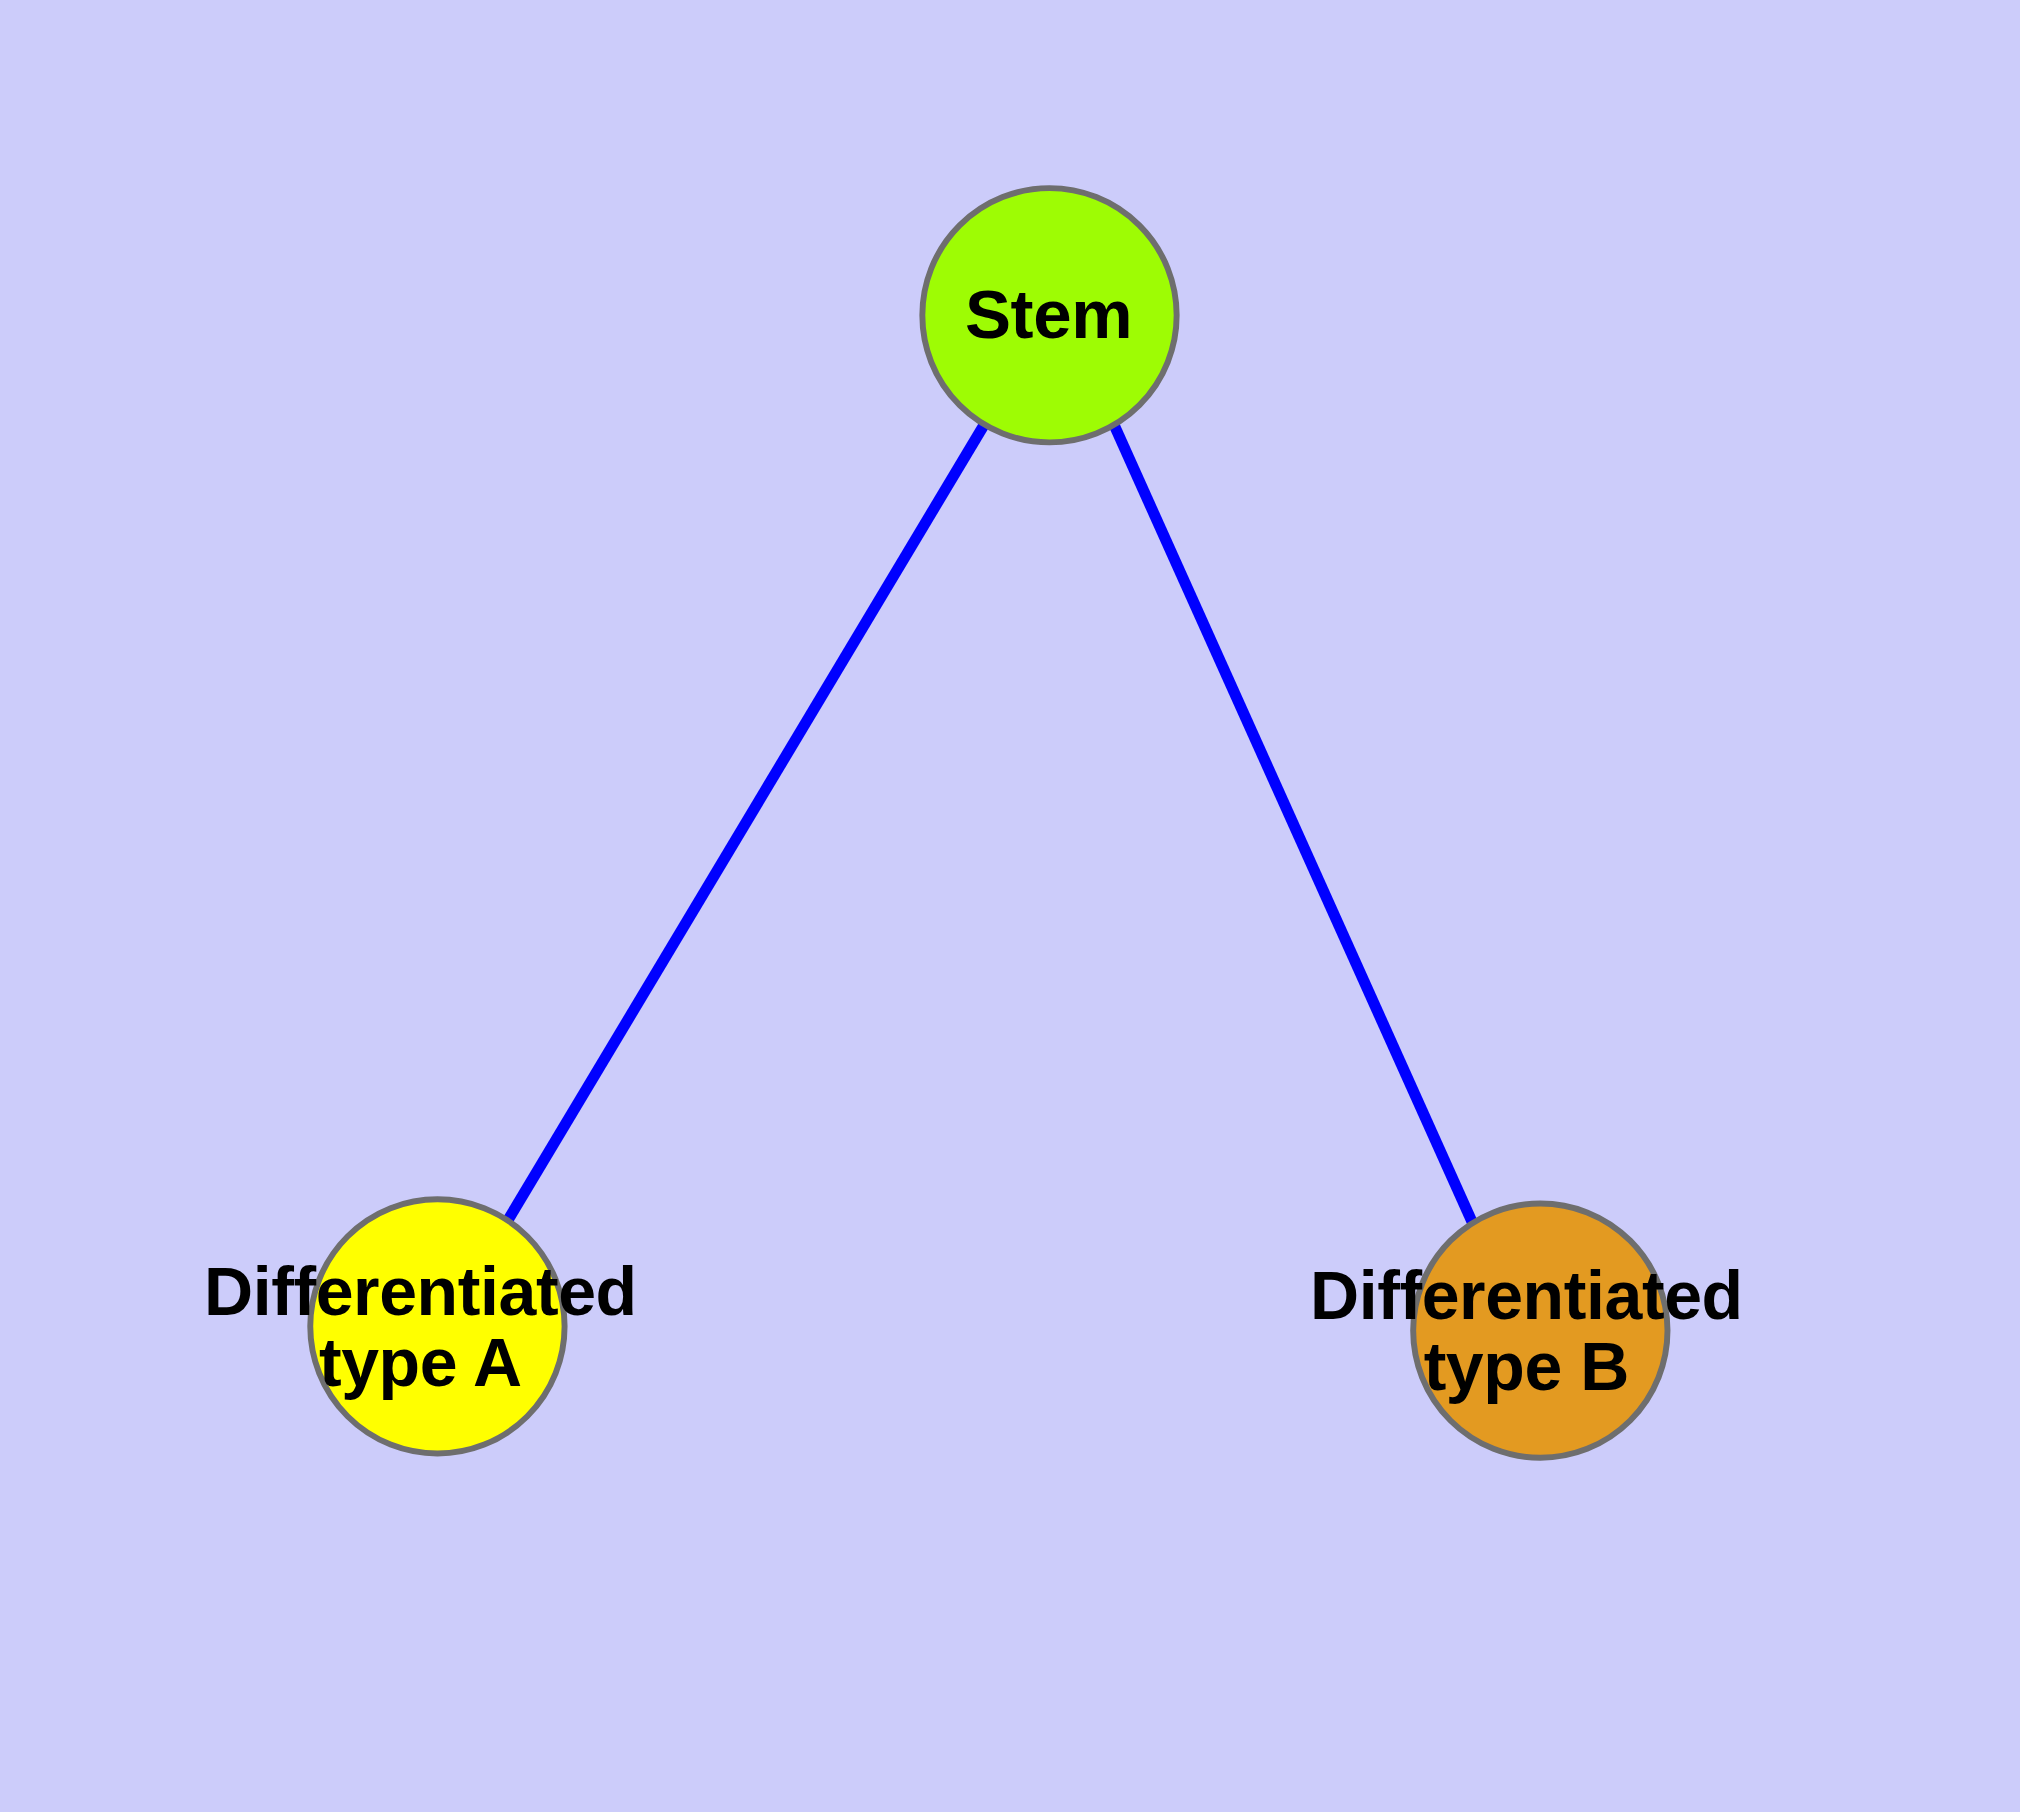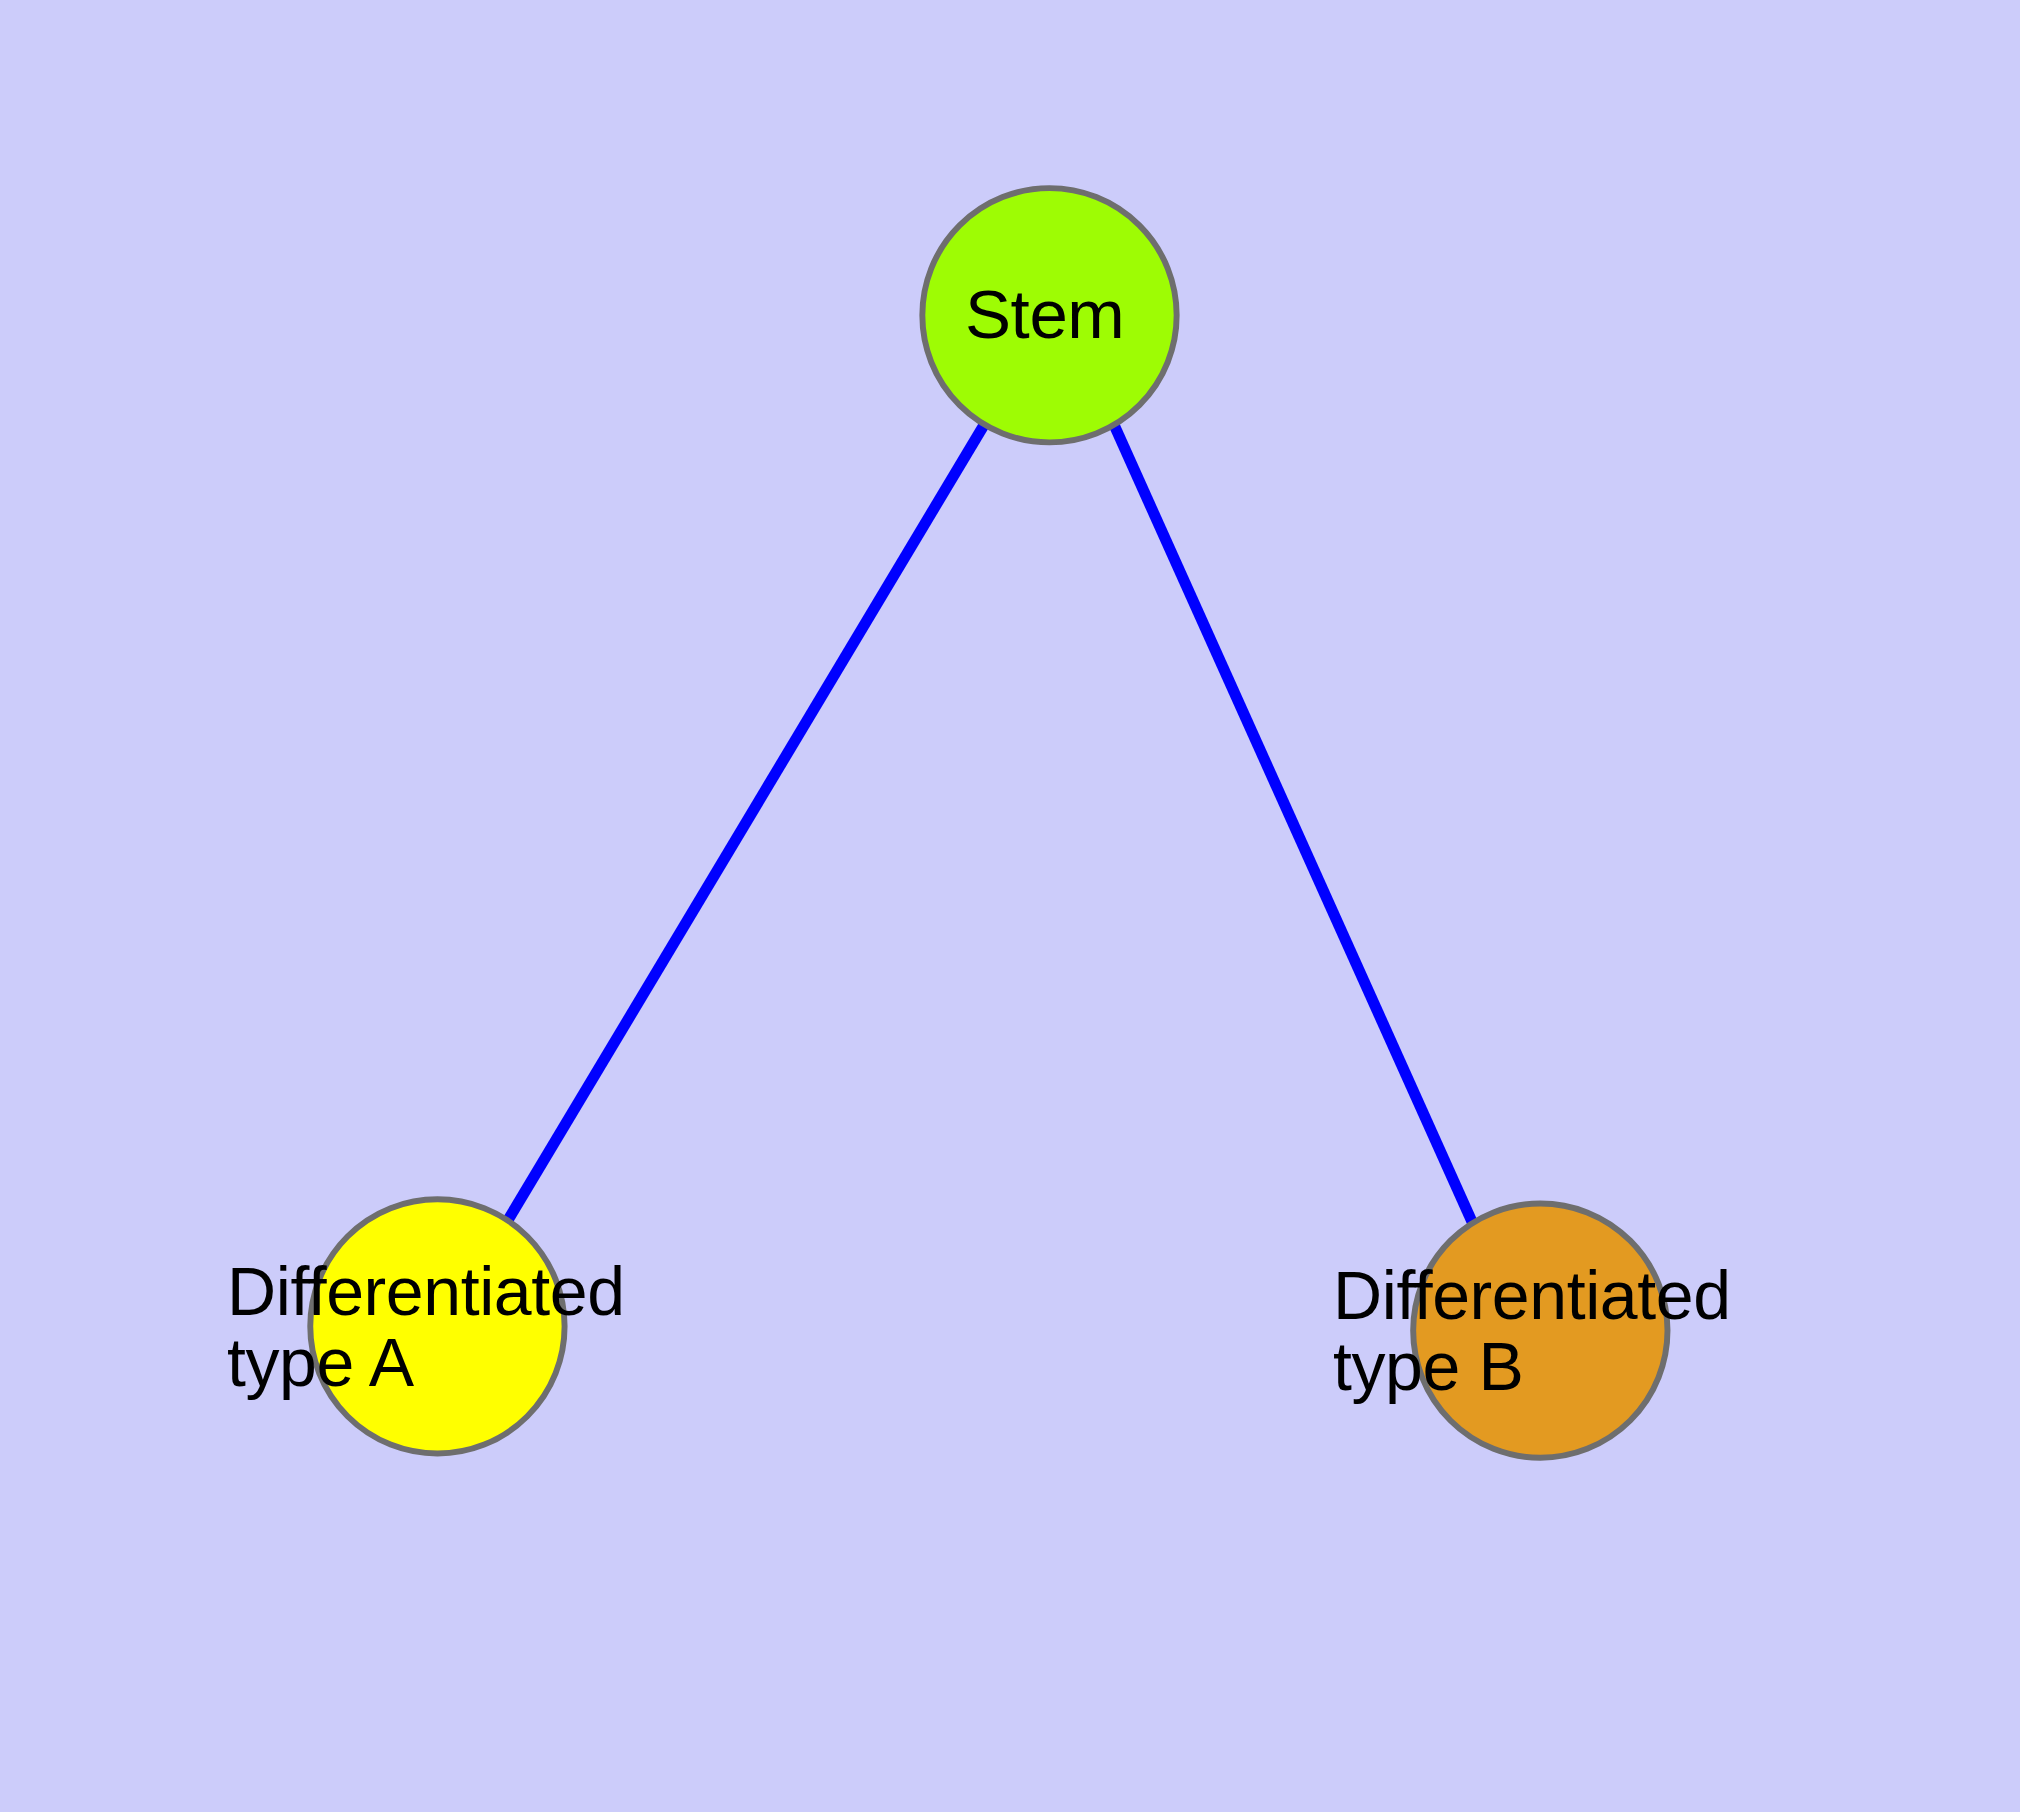--- a/index.html
+++ b/index.html
@@ -22,35 +22,34 @@
     height: 1812px;
   }
   #graph-svg {
     position: absolute;
     left: 0; top: 0;
     width: 2021px;
     height: 1812px;
   }
   .node-label {
     position: absolute;
-    text-align: left;
+    text-align: center;
     color: #000000;
-    font-weight: normal;
+    font-weight: bold;
     white-space: pre;
     line-height: 1.04;
     letter-spacing: -0.4px;
     pointer-events: none;
     -webkit-font-smoothing: antialiased;
   }
   .label-root {
     font-size: 69px;
   }
   .label-leaf {
     font-size: 68px;
-    margin-left: 23px;
   }
 </style>
 </head>
 <body>
 
 <div id="stage" style="width: 2021px; height: 1812px;">
 
   <div id="canvas-bg" style="background: rgb(204, 204, 250); width: 2021px; height: 1812px;"></div>
 
   <svg id="graph-svg" viewBox="0 0 2384 2138" preserveAspectRatio="none" xmlns="http://www.w3.org/2000/svg" style="width: 2021px; height: 1812px;">

